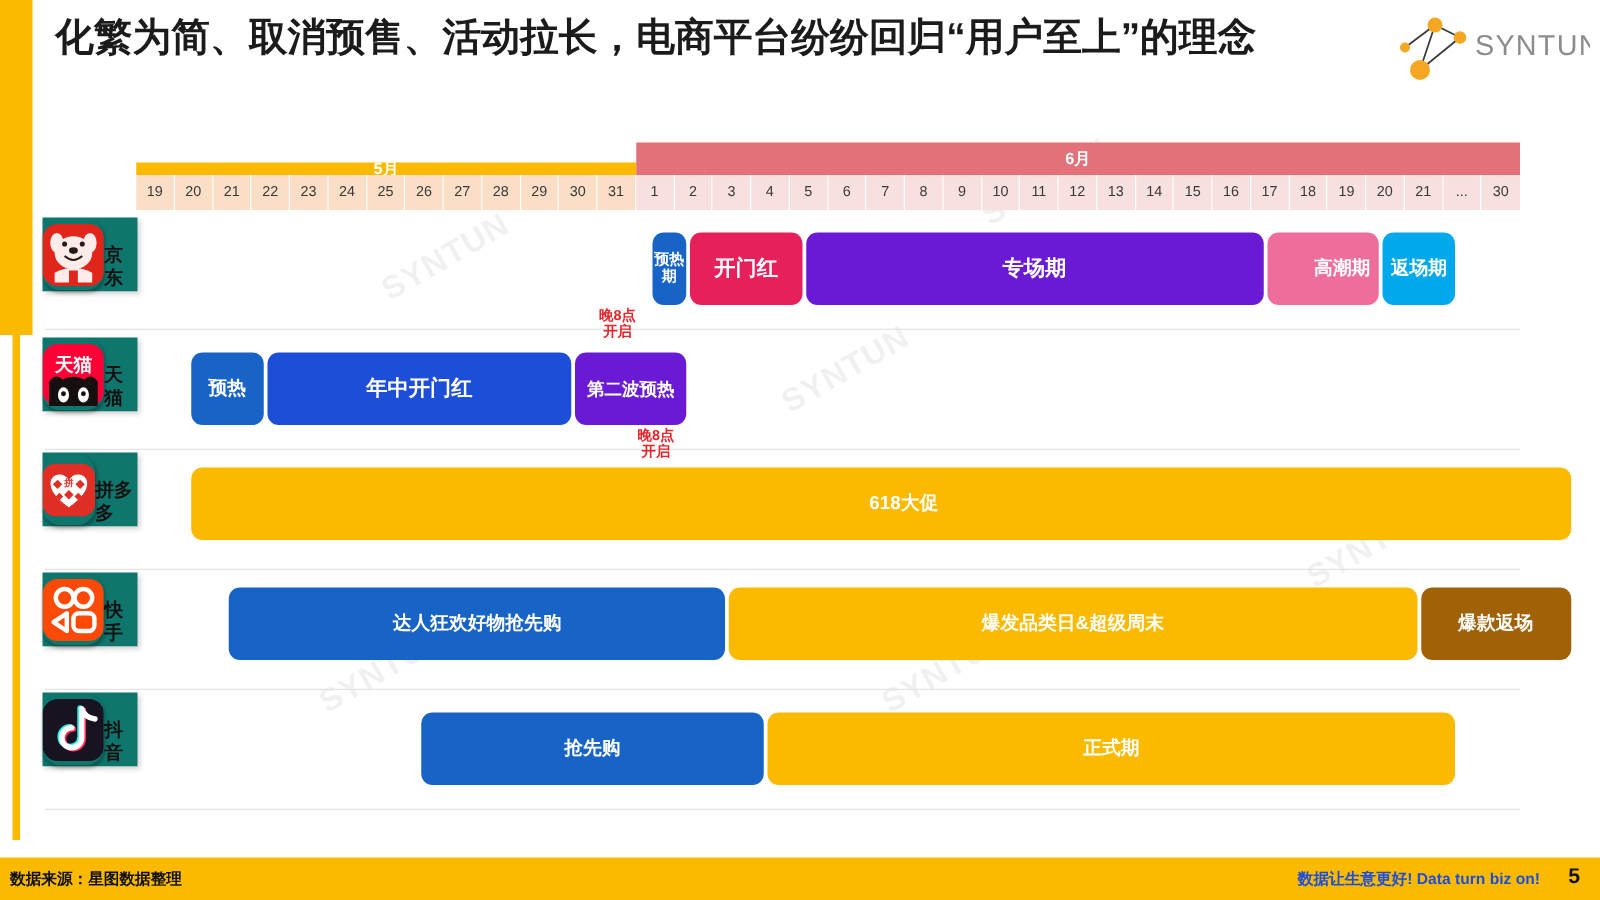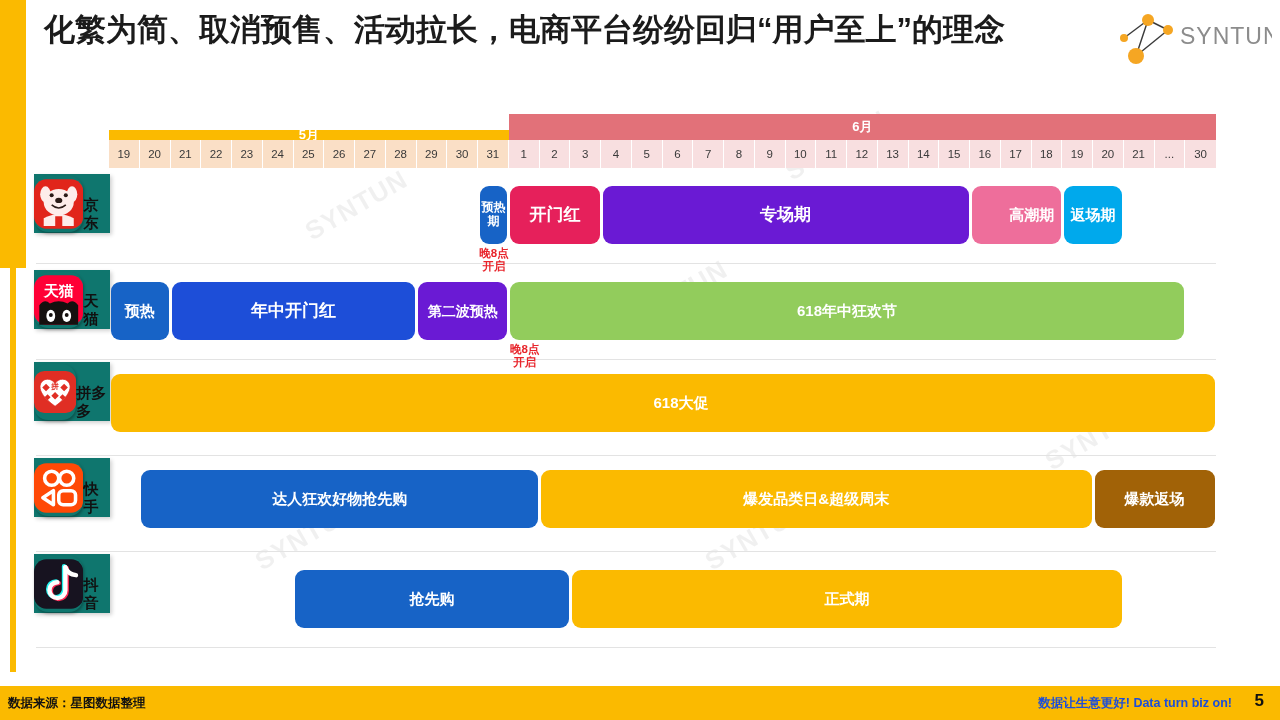--- a/index.html
+++ b/index.html
@@ -44,21 +44,21 @@
         align-items:flex-end;background:#0f766e;
         box-shadow:2px 2px 4px rgba(0,0,0,.18);padding:2px 0 1px 0;box-sizing:border-box;}
   .plat .ico{width:56px;height:56px;border-radius:14px;position:relative;overflow:hidden;
              box-shadow:1px 2px 3px rgba(0,0,0,.3);}
   .plat .nm{font-size:15px;font-weight:bold;color:#111;margin-top:1px;line-height:18px;}
   
   .ico svg{display:block;width:100%;height:100%;}
   
   .bar{position:absolute;border-radius:9px;display:flex;align-items:center;
        justify-content:center;color:#fff;font-weight:bold;text-align:center;
-       box-sizing:border-box;line-height:1.16;}
+       box-sizing:border-box;line-height:1.16;margin-left:42px;}
   .note{position:absolute;color:#E8242B;font-size:11.5px;font-weight:bold;
         text-align:center;line-height:13px;width:58px;}
   
   .footer{position:absolute;left:0;bottom:0;width:1280px;height:34px;background:#FBBA00;}
   .footer .src{position:absolute;left:8px;top:9px;font-size:12.5px;font-weight:bold;color:#111;}
   .footer .slogan{position:absolute;right:48px;top:9px;font-size:12.5px;font-weight:bold;color:#1d4ed8;}
   .footer .pg{position:absolute;right:16px;top:5px;font-size:17px;font-weight:bold;color:#111;}
 </style>
 </head>
 <body>
@@ -178,21 +178,20 @@
             <ellipse cx="37" cy="46" rx="5" ry="7" fill="#fff"></ellipse>
       <circle cx="19" cy="45" r="2.2" fill="#15100f"></circle>
             <circle cx="37" cy="45" r="2.2" fill="#15100f"></circle>
           </svg>
         </div>
         <div class="nm">天猫</div>
       </div>
       <div class="bar" style="left: 110.5px; width: 58.5px; top: 14px; height: 58px; background: rgb(23, 99, 198); font-size: 15px;">预热</div>
       <div class="bar" style="left: 172px; width: 243px; top: 14px; height: 58px; background: #1d4ed8; font-size: 17px;">年中开门红</div>
       <div class="bar" style="left: 418px; width: 89.25px; top: 14px; height: 58px; background: rgb(106, 26, 212); font-size: 14px;">第二波预热</div>
-      <div class="bar" style="left: 510.25px; width: 673.5px; top: 14px; height: 58px; background: rgb(146, 204, 92); font-size: 15px;">618年中狂欢节</div>
       <div class="note" style="left: 495.75px; top: 75px;">
         <div>晚8点</div>
         <div>开启</div>
       </div>
     </div>
     <div class="row" style="top: 360px; height: 96px;">
       <div class="row-sep" style="top: 95px;"></div>
       <div class="plat" style="top: 2px;">
         <div class="ico">
           <svg viewBox="0 0 56 56">

